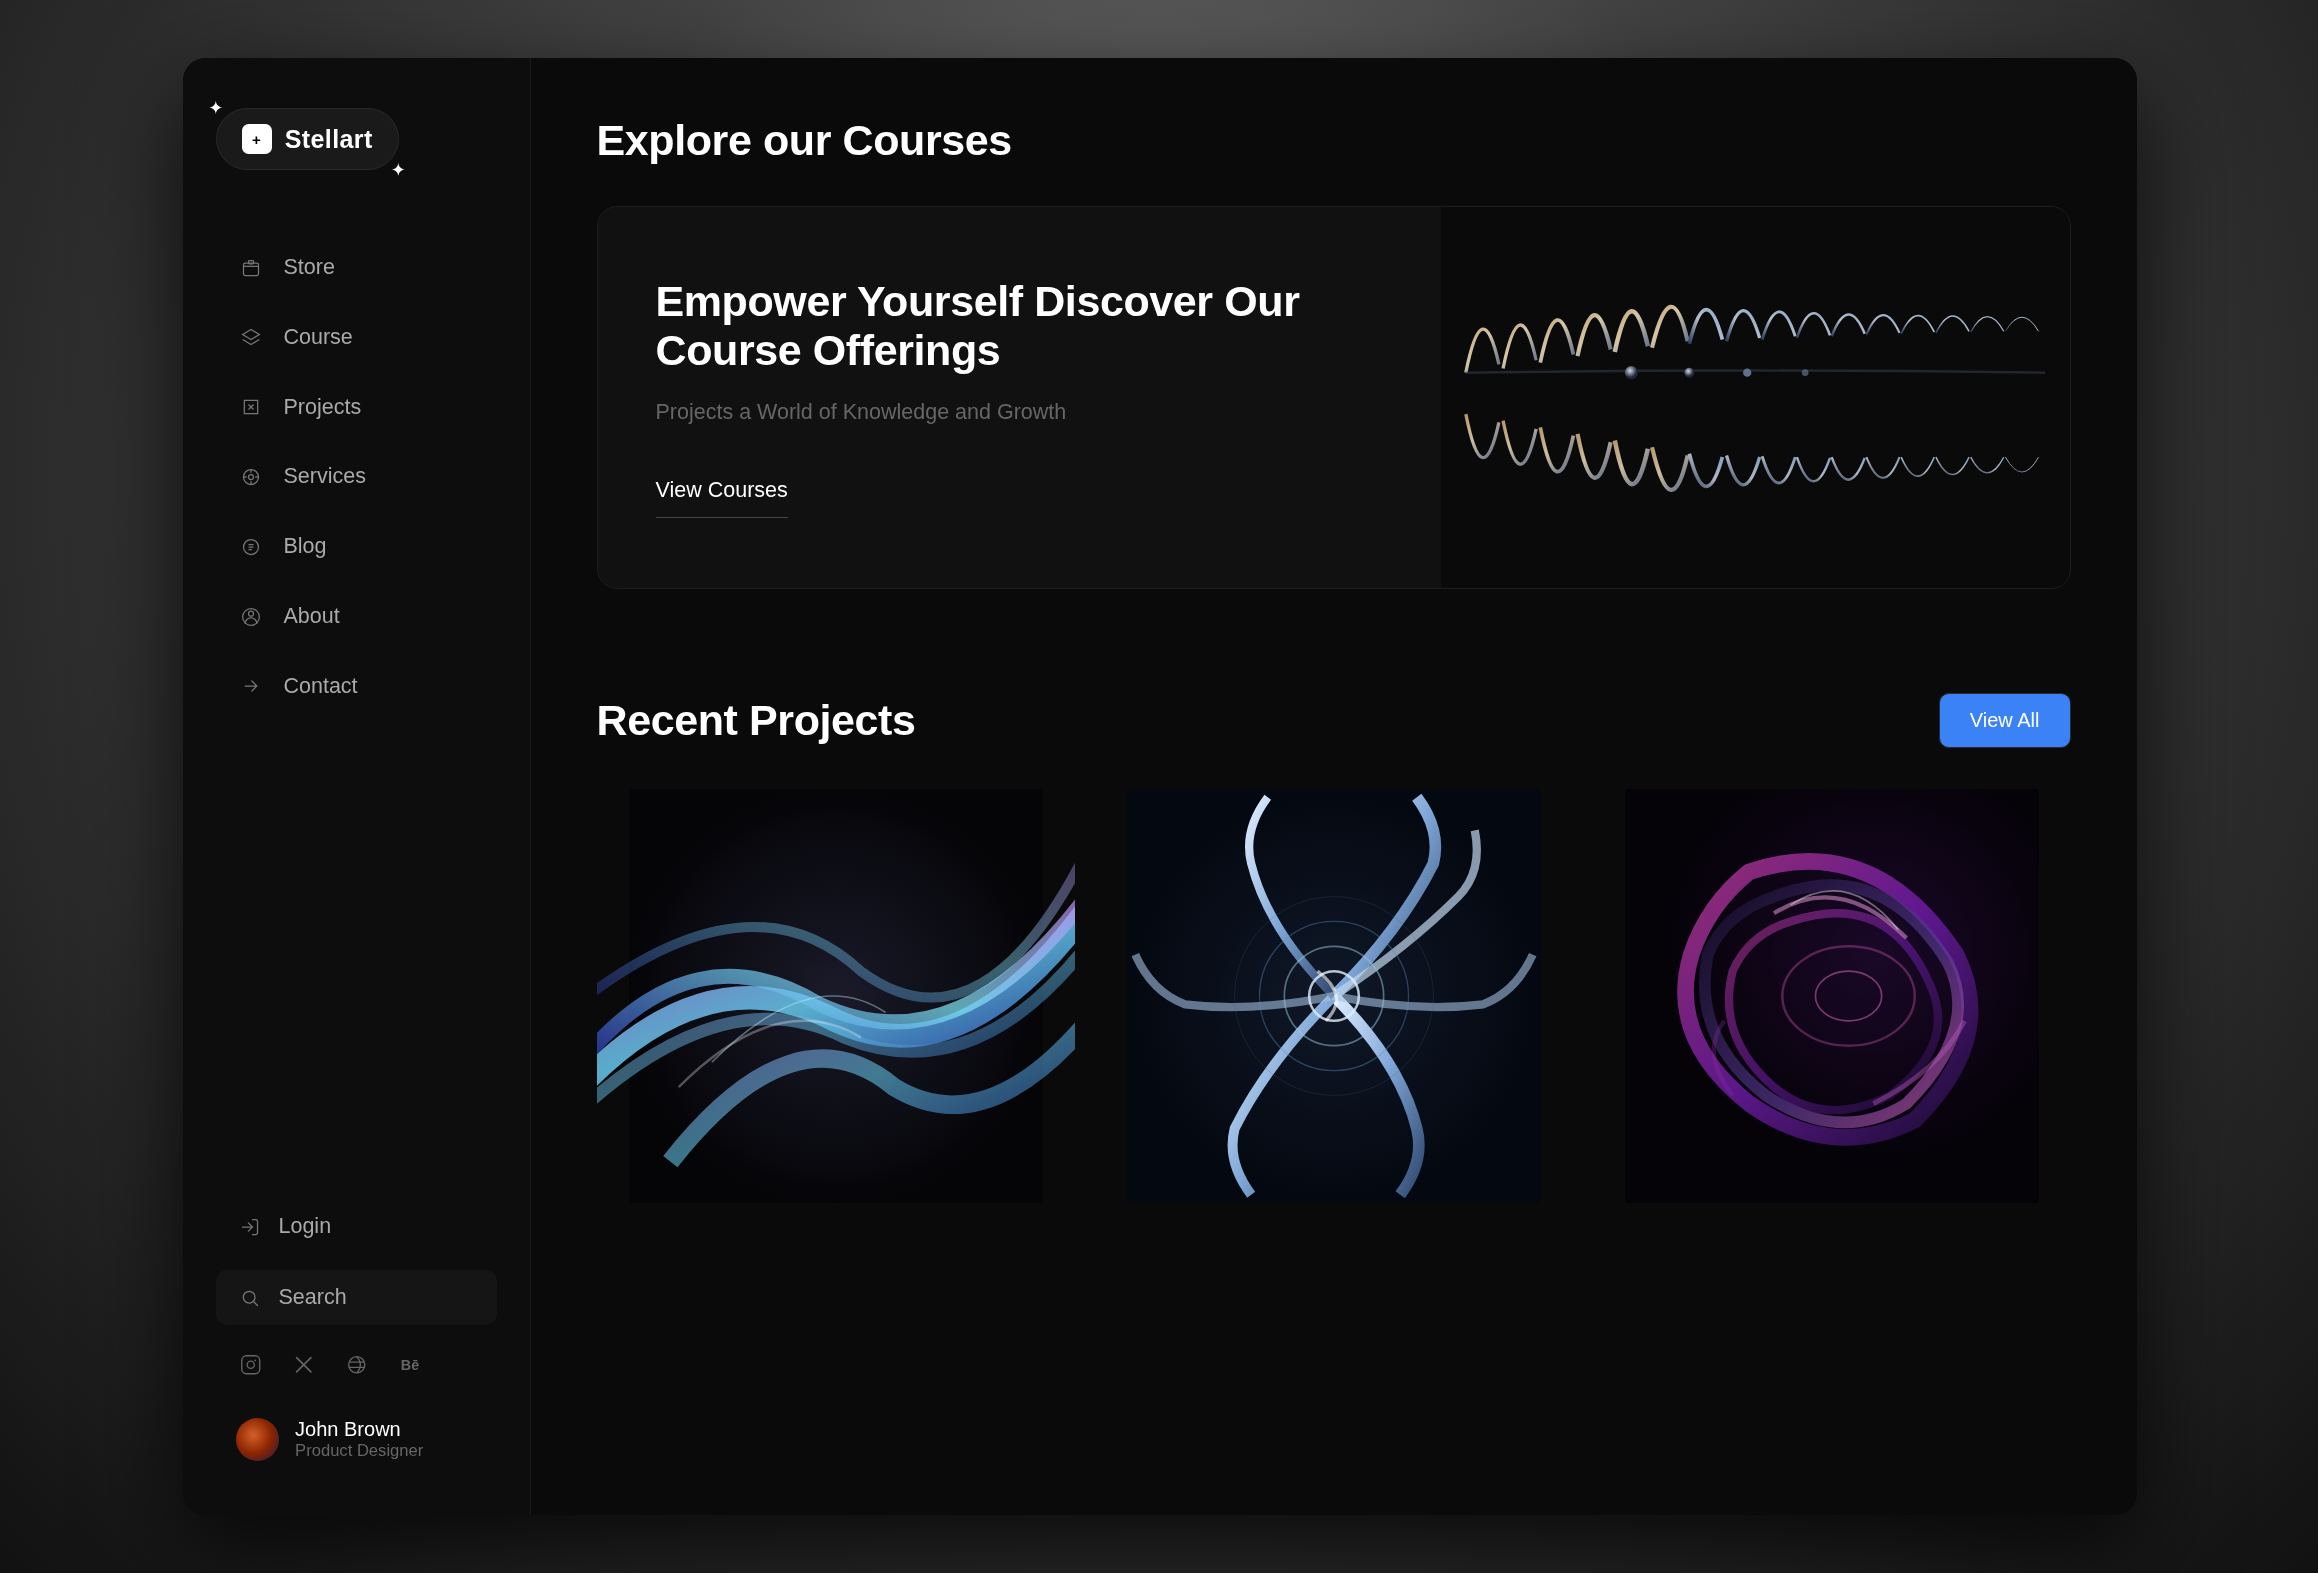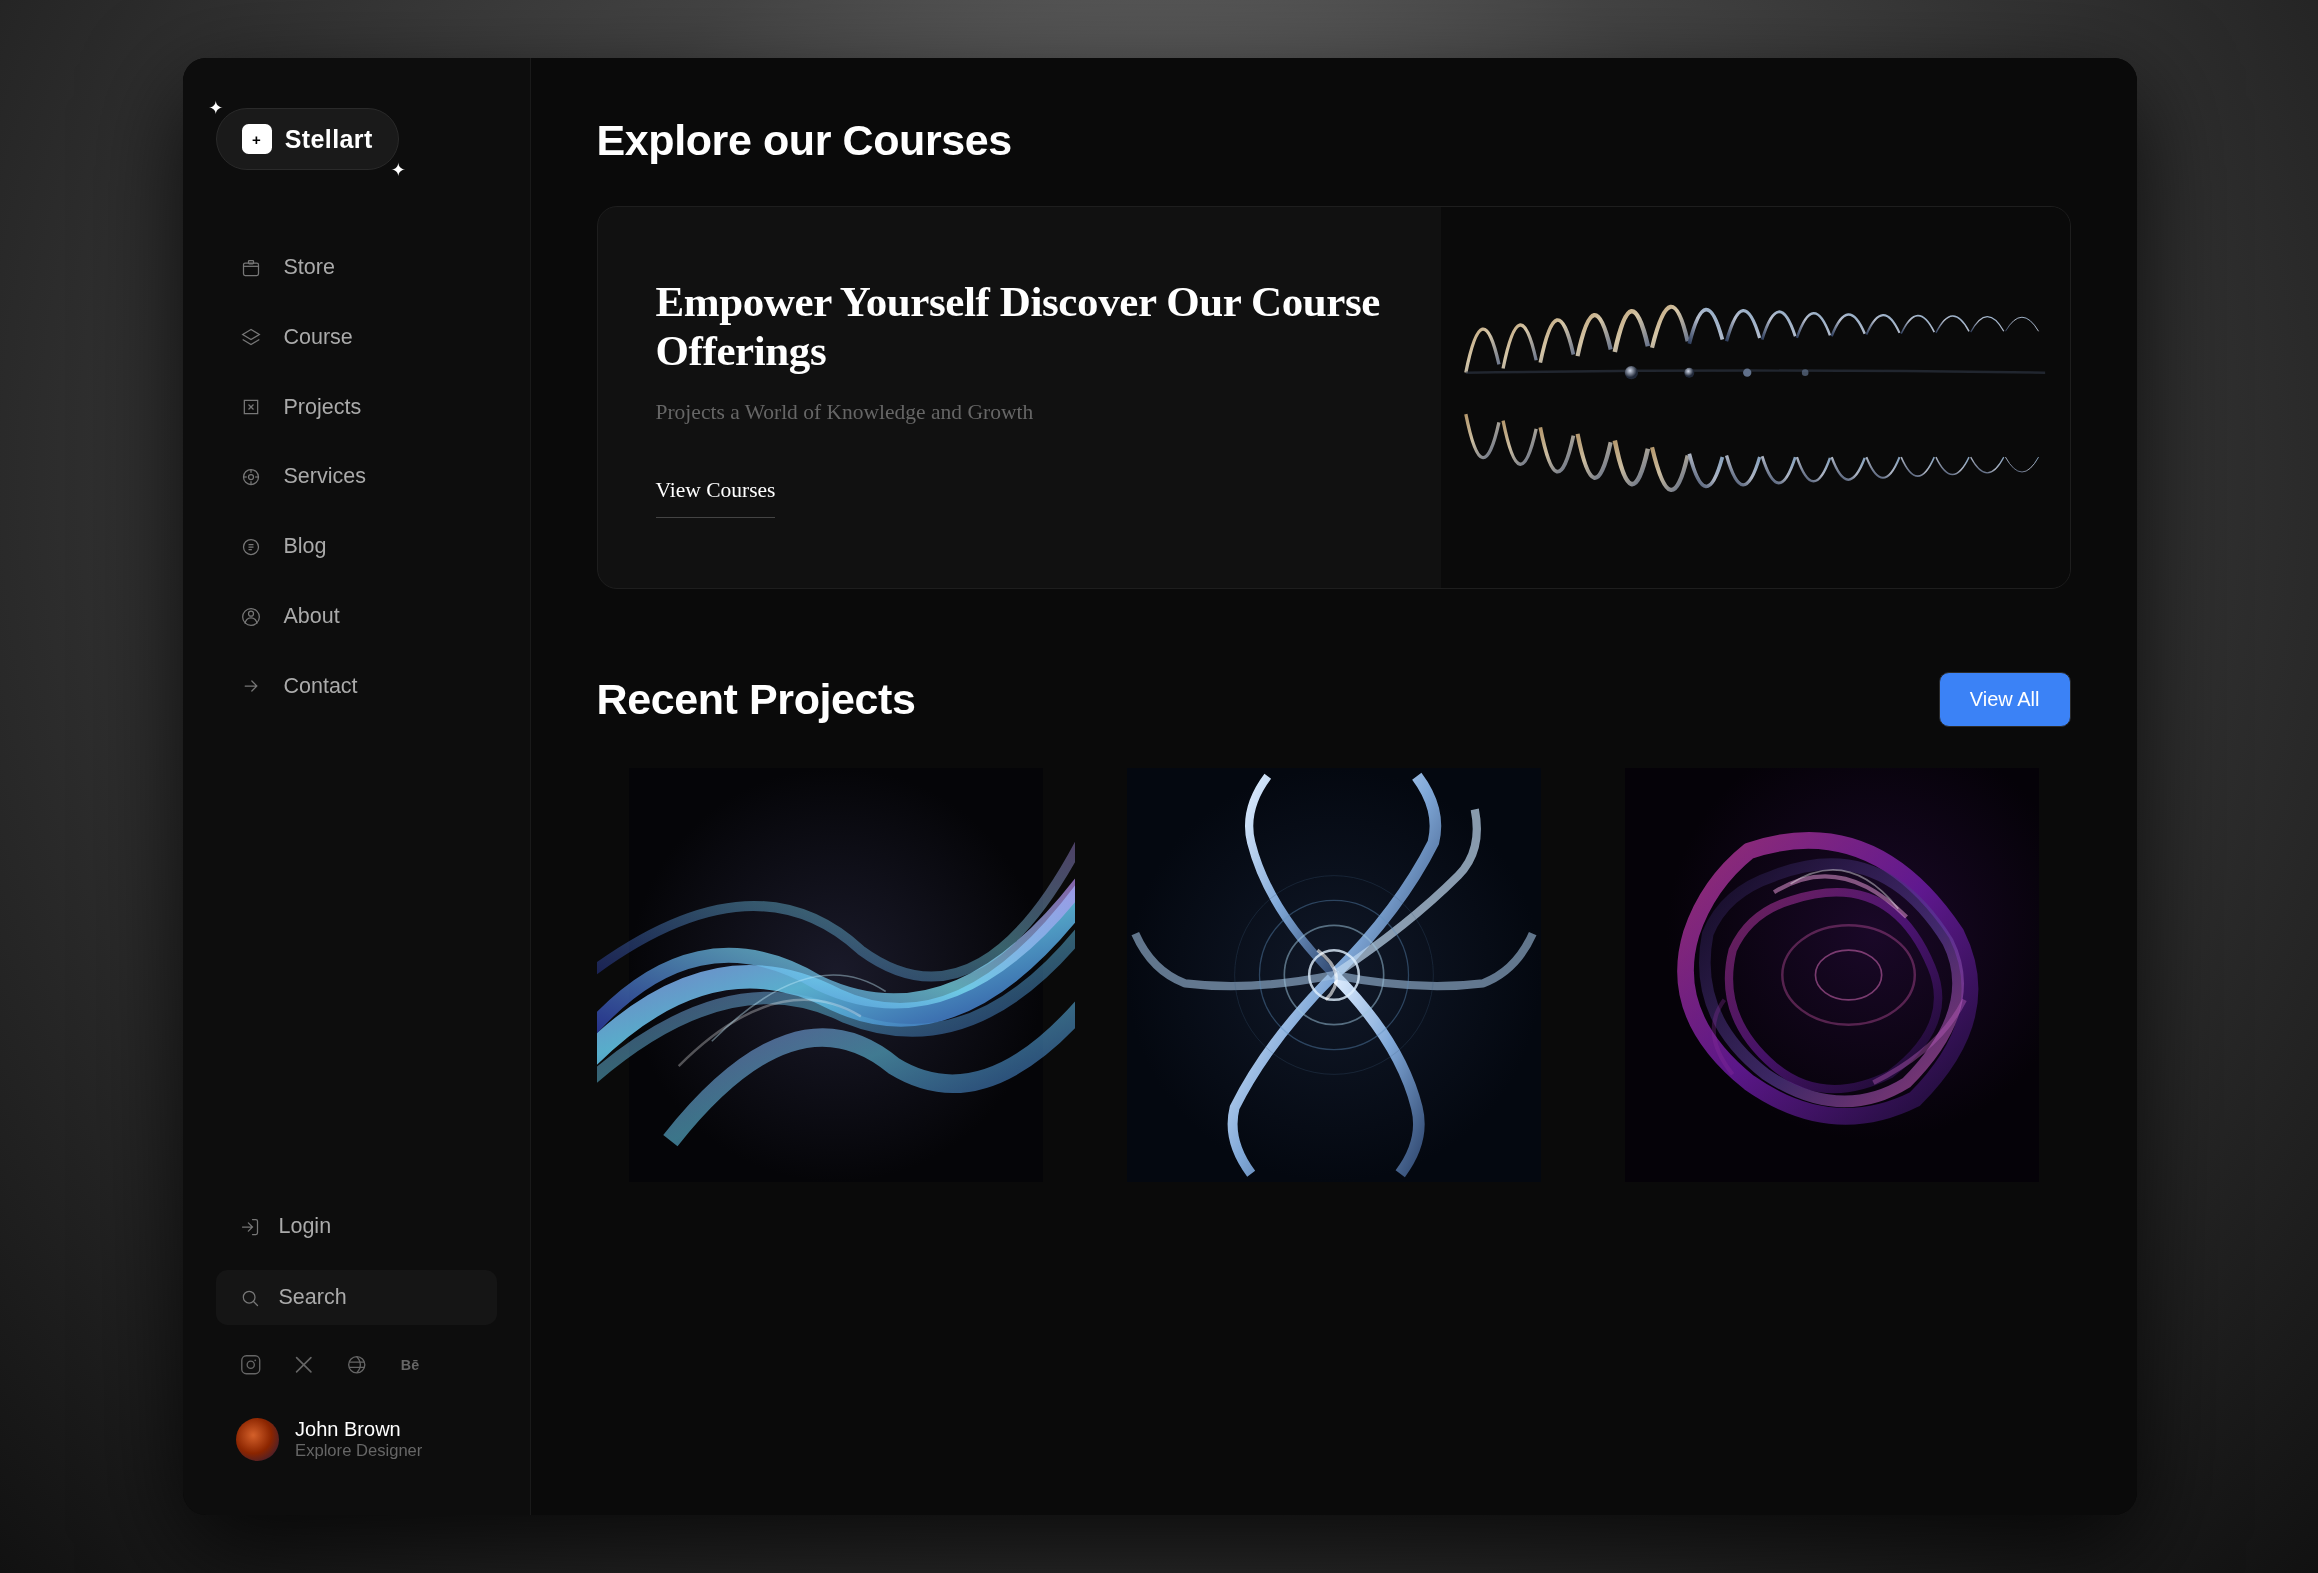--- a/index.html
+++ b/index.html
@@ -262,24 +262,23 @@
       letter-spacing: -0.4px;
     }
 
     
     .courses-banner {
       background: #111;
       border-radius: 20px;
       display: flex;
       align-items: stretch;
       overflow: hidden;
-      margin-bottom: 83px;
+      margin-bottom: 104px;
       min-height: 381px;
       border: 0.8px solid #1e1e1e;
-      font-family: Liberation Serif, serif;
     }
 
     .banner-text {
       flex: 1;
       padding: 66px 58px;
       display: flex;
       flex-direction: column;
       justify-content: center;
     }
 
@@ -491,21 +490,21 @@
             <text x="2" y="18" font-size="16" fill="#666" font-family="sans-serif" font-weight="bold">Bē</text>
           </svg>
         </div>
       </div>
       <div class="user-row">
         <div class="avatar">
           <div class="avatar-inner"></div>
         </div>
         <div class="user-info">
           <span class="user-name">John Brown</span>
-          <span class="user-role">Explore Designer</span>
+          <span class="user-role">Product Designer</span>
         </div>
       </div>
     </div>
   </aside>
 
   <main class="main">
 
     <h1 class="section-title">Explore our Courses</h1>
 
     <div class="courses-banner">

